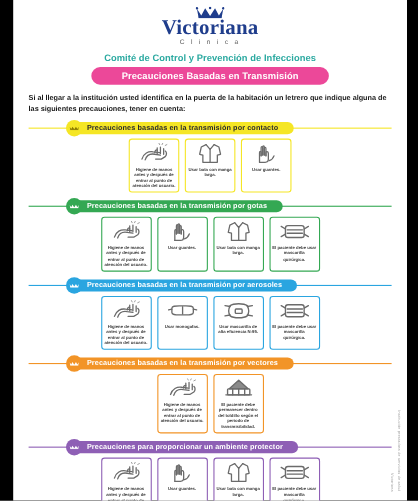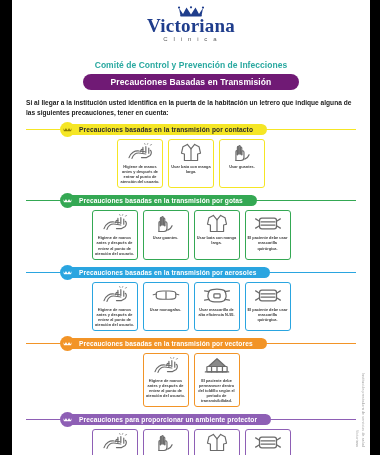--- a/index.html
+++ b/index.html
@@ -7,22 +7,22 @@
        font-family:"Liberation Sans","DejaVu Sans",sans-serif;}
   .page{position:absolute;left:12px;top:0;width:358px;height:455px;background:#ffffff;overflow:hidden;}
   .inner{padding:6px 14px 0 14px;}
 
   
   .brand{text-align:center;}
   .crown-logo{display:block;margin:0 auto 0 auto;}
   .brand-name{font-family:"Liberation Serif","DejaVu Serif",serif;
       font-size:19px;font-weight:700;color:#1f3d8c;letter-spacing:.2px;line-height:1.0;margin-top:-1px;}
   .brand-sub{font-size:6px;color:#5a5a5a;letter-spacing:2.1px;margin-top:1px;}
-  .committee{text-align:center;font-size:8.5px;font-weight:700;color:#2aa9a0;margin-top:18px;letter-spacing:.05px;}
-  .title-pill{margin:4px auto 0 auto;background:#701a75;color:#fff;border-radius:9px;
+  .committee{text-align:center;font-size:8.5px;font-weight:700;color:#2aa9a0;margin-top:5px;letter-spacing:.05px;}
+  .title-pill{margin:4px auto 0 auto;background:#ec4899;color:#fff;border-radius:9px;
       font-size:8.5px;font-weight:700;padding:3px 28px;display:table;letter-spacing:.1px;}
   .intro{font-size:6.6px;color:#1b1b1b;font-weight:700;line-height:1.45;margin-top:8px;text-align:left;}
 
   
   .sec{margin-top:7px;}
   .bar{position:relative;height:11px;display:flex;align-items:center;}
   .bar .rule{position:absolute;left:0;right:0;top:5px;height:1px;}
   .bar .badge{position:relative;width:15px;height:15px;border-radius:50%;
       display:flex;align-items:center;justify-content:center;flex:0 0 auto;margin-left:34px;z-index:3;}
   .bar .lbl{position:relative;z-index:2;height:11px;display:flex;align-items:center;

